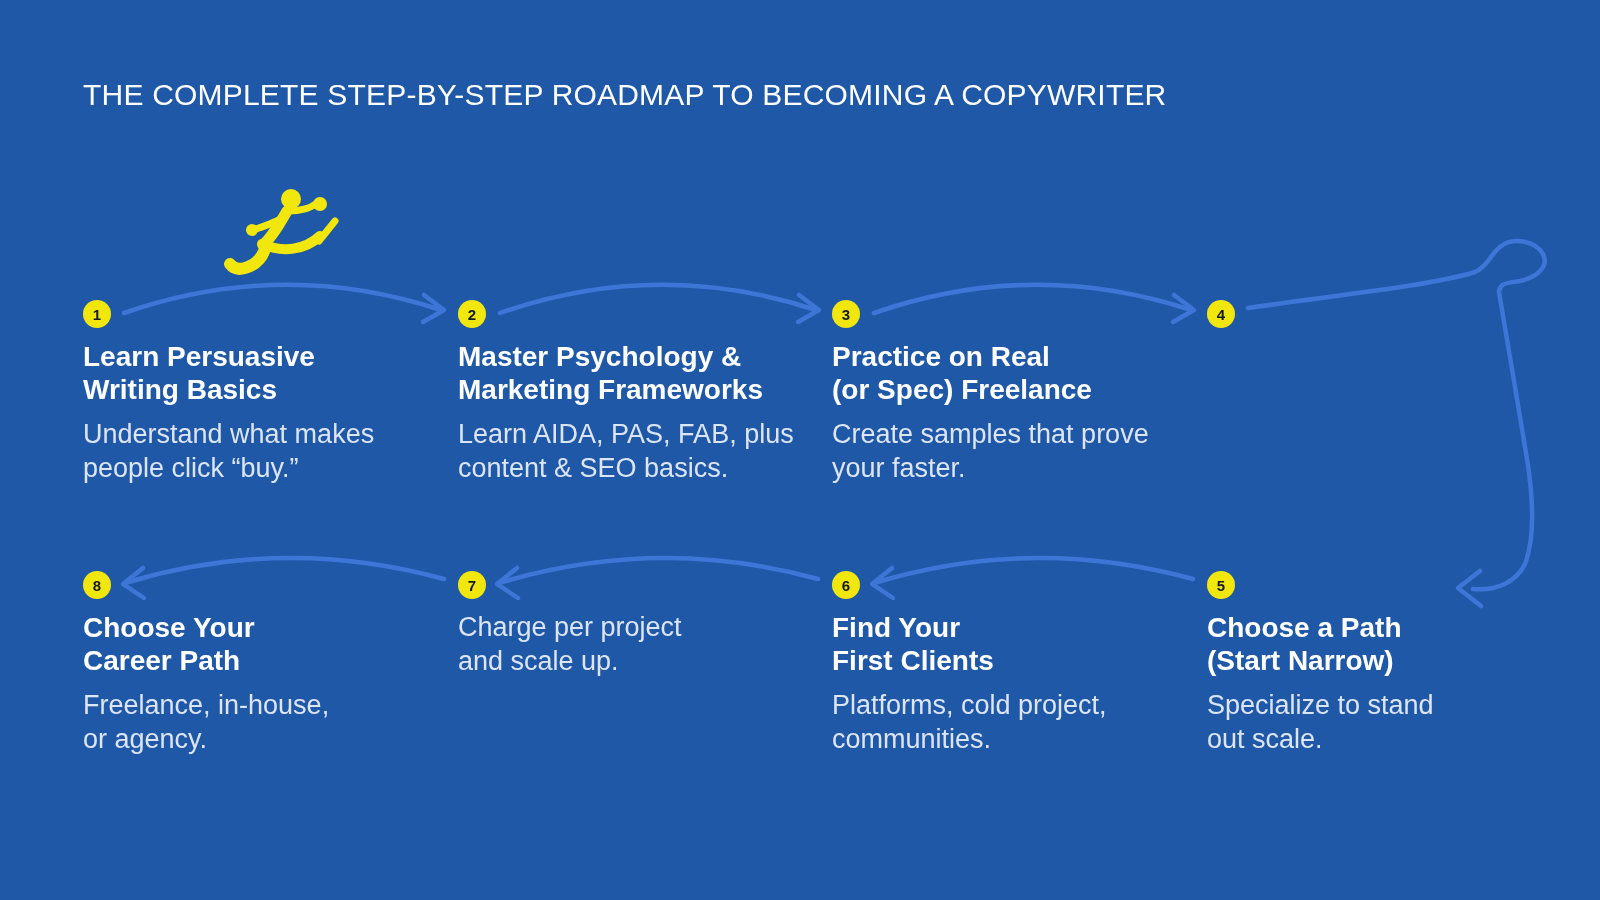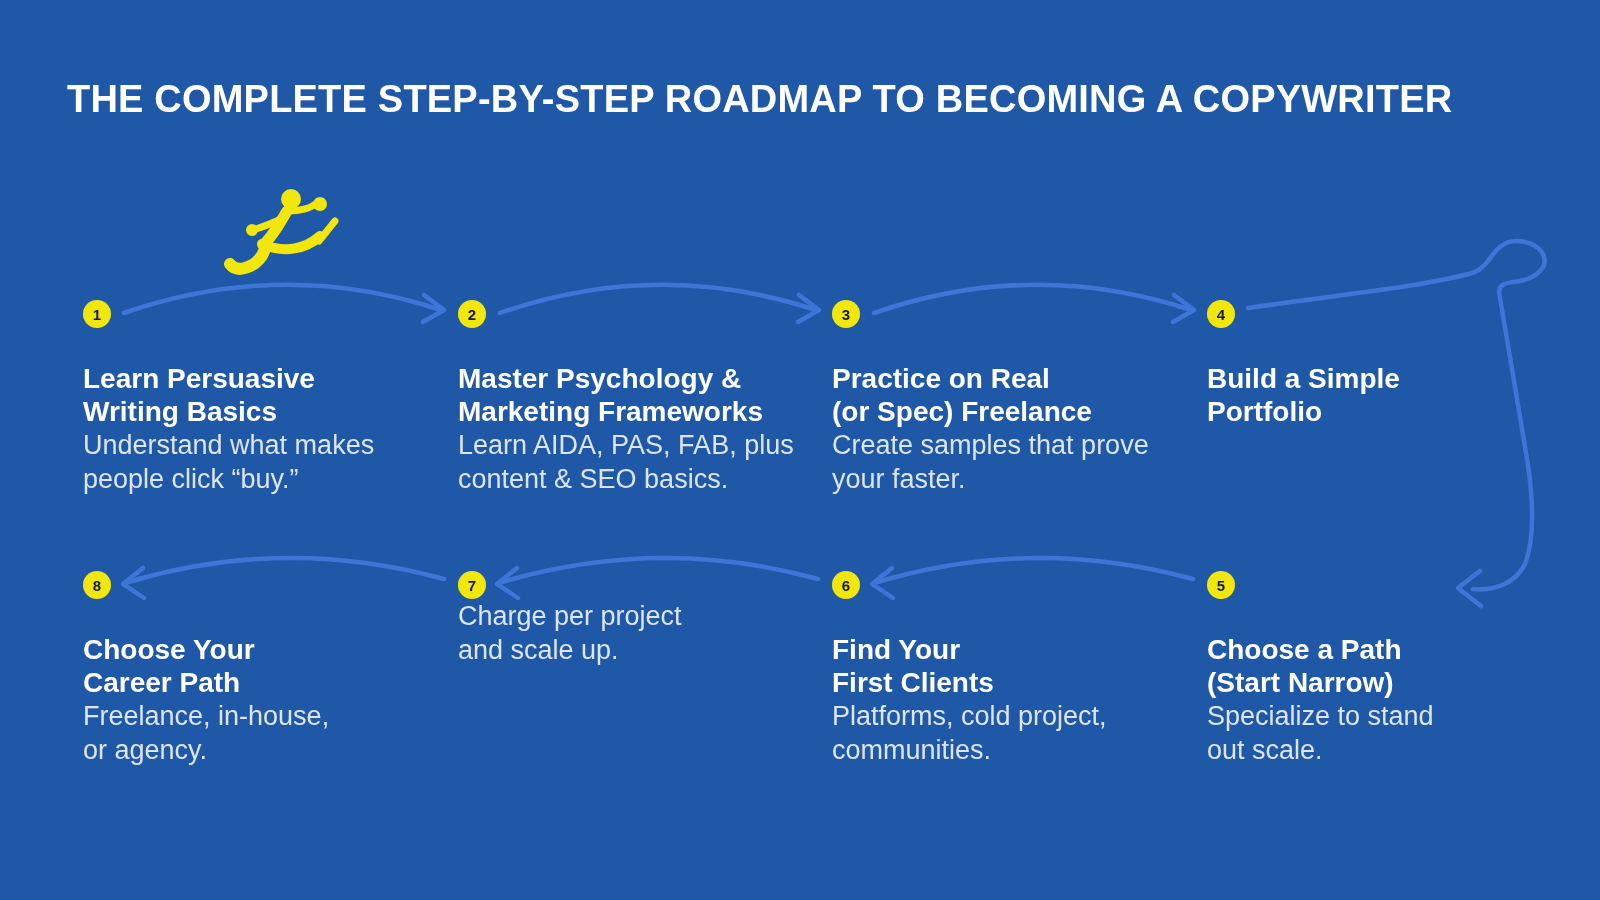--- a/index.html
+++ b/index.html
@@ -15,25 +15,25 @@
   .canvas {
     position: relative;
     width: 1600px;
     height: 900px;
     background: var(--background);
     overflow: hidden;
     font-family: "Liberation Sans", sans-serif;
   }
   .page-title {
     position: absolute;
-    left: 67px;
+    left: 83px;
     top: 78px;
     width: 1450px;
-    font-size: 38px;
-    font-weight: 700;
+    font-size: 30px;
+    font-weight: 400;
     letter-spacing: 0.2px;
     color: var(--step-title);
     white-space: nowrap;
   }
   .decor-svg {
     position: absolute;
     left: 0; top: 0;
     width: 1600px; height: 900px;
     pointer-events: none;
   }
@@ -61,28 +61,29 @@
     border-radius: 50%;
     background: var(--accent-yellow);
     color: var(--badge-number);
     font-size: 15px;
     font-weight: 700;
     display: flex;
     align-items: center;
     justify-content: center;
   }
   .step-title {
-    margin-top: 34px;
+    margin-top: 12px;
     font-size: 28px;
     line-height: 33px;
     font-weight: 700;
     color: var(--step-title);
     white-space: pre-line;
   }
   .step-desc {
+    margin-top: 11px;
     font-size: 27px;
     line-height: 34px;
     font-weight: 400;
     color: var(--step-description);
     white-space: pre-line;
   }
 </style>
 </head>
 <body>
 
@@ -160,22 +161,20 @@
   </div>
   <div class="step" style="left:832px; top:300px;">
     <div class="badge">3</div>
     <h2 class="step-title">Practice on Real
 (or Spec) Freelance</h2>
     <p class="step-desc">Create samples that prove
 your faster.</p>
   </div>
   <div class="step" style="left:1207px; top:300px;">
     <div class="badge">4</div>
-    <h2 class="step-title">Build a Simple
-Portfolio</h2>
   </div>
 
   <div class="step" style="left:1207px; top:571px;">
     <div class="badge">5</div>
     <h2 class="step-title">Choose a Path
 (Start Narrow)</h2>
     <p class="step-desc">Specialize to stand
 out scale.</p>
   </div>
   <div class="step" style="left:832px; top:571px;">

